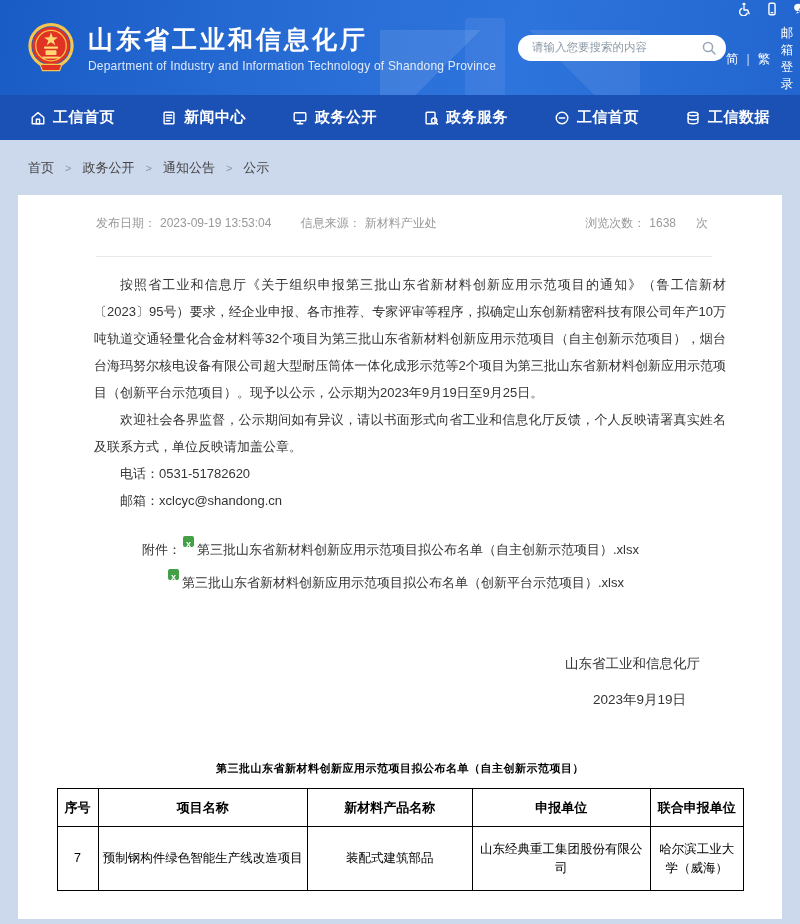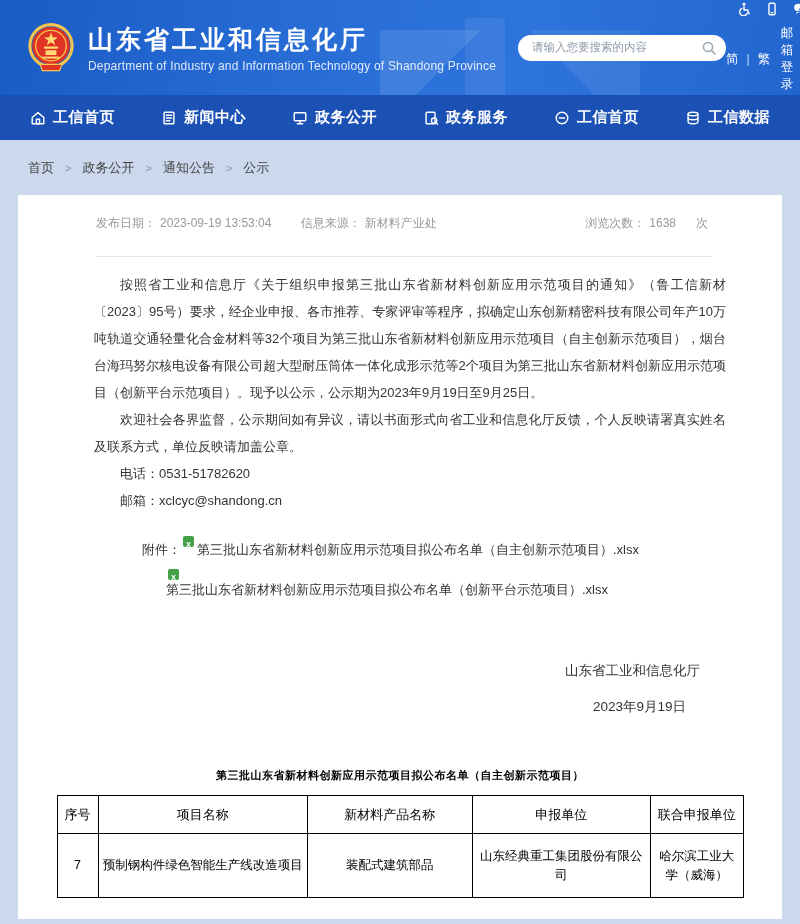--- a/index.html
+++ b/index.html
@@ -76,32 +76,32 @@
   .article-body p.contact{ margin-top:0; }
 
   .attachments{ padding:26px 70px 0 104px; font-size:13px; color:#333; }
   .att-row{ display:flex; align-items:flex-start; line-height:20px; margin-bottom:13px; }
   .att-label{ flex:0 0 auto;padding-left:20px; }
   .xlsx-icon{ display:inline-block; width:11px; height:11px; background:#43a047; border-radius:2px;
     position:relative; margin:-4px 3px 0 2px; flex:0 0 auto; }
   .xlsx-icon::before{ content:"x"; position:absolute; left:0; right:0; top:-2px; text-align:center;
     color:#fff; font-size:9px; font-weight:bold; }
   .att-row a{ color:#333; text-decoration:none; cursor:pointer; }
-  .att-row.second{ padding-left:44px;flex-direction:column; }
+  .att-row.second{ padding-left:44px; }
 
   .signature{ margin:62px 82px 0 0; text-align:right; font-size:13.5px; color:#333; }
   .signature .sig-date{ margin:18px 14px 0 0; }
 
   .table-title{ margin-top:52px; text-align:center; font-size:11px; font-weight:bold; color:#000;
     letter-spacing:.5px; }
   table.list{ width:687px; margin:12px auto 0; border-collapse:collapse; table-layout:fixed;
     font-size:12.5px; color:#000; }
   table.list th, table.list td{ border:1.6px solid #000; text-align:center; vertical-align:middle;
     padding:2px 3px; }
-  table.list th{ height:38px; font-weight:normal; font-size:13px;margin-top:24px; }
+  table.list th{ height:38px; font-weight:bold; font-size:13px;margin-top:24px; }
   table.list td{ height:64px; line-height:19px; }
 
   .white{ fill:none; stroke:#fff; stroke-width:1.6; stroke-linecap:round; stroke-linejoin:round; }
 </style>
 </head>
 <body>
 
 <div class="page">
 
   <header class="site-header">

